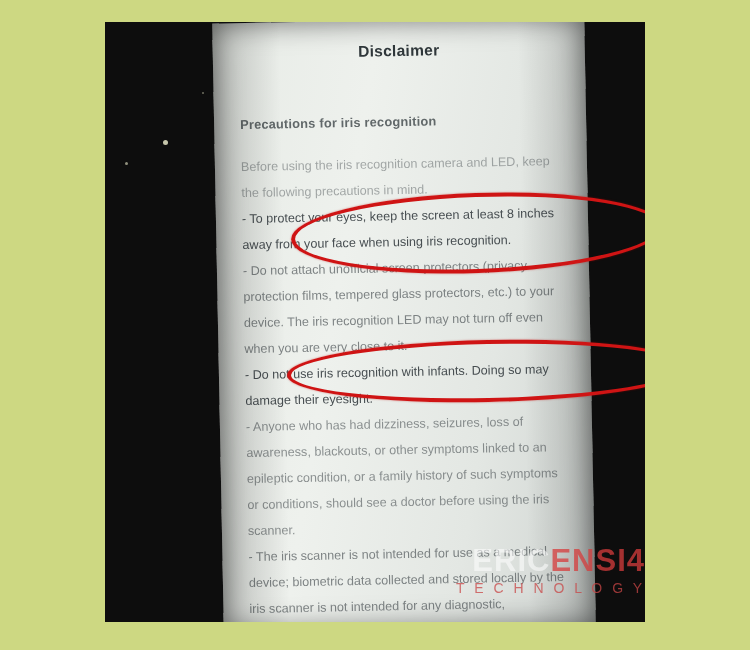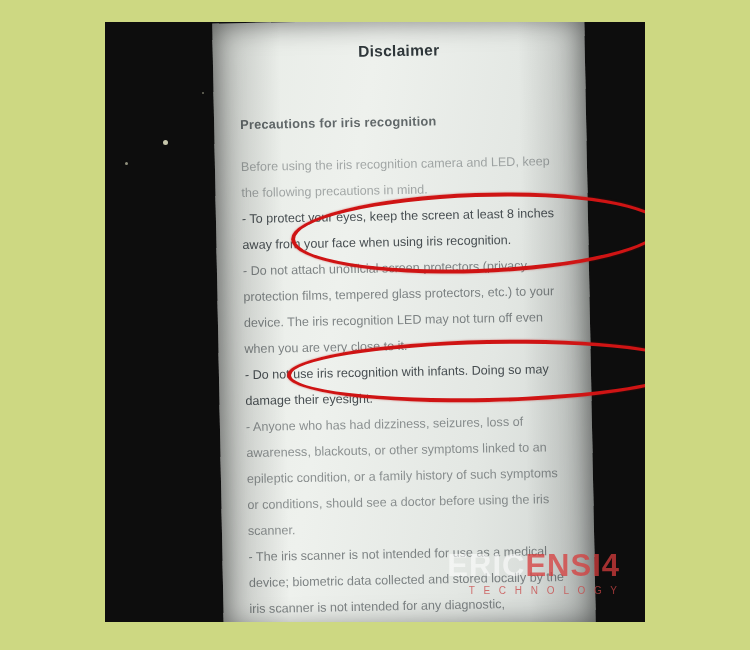--- a/index.html
+++ b/index.html
@@ -113,36 +113,36 @@
     left: 182px;
     top: 318px;
     width: 394px;
     height: 54px;
     transform: rotate(-1.2deg);
   }
 
   
   .watermark {
     position: absolute;
-    right: 25px;
+    right: 0;
     bottom: 26px;
     text-align: right;
     user-select: none;
   }
   .wm-main {
     font-size: 31px;
     font-weight: bold;
     letter-spacing: 1px;
     color: rgba(255,255,255,.55);
     line-height: 1;
   }
   .wm-main .accent { color: rgba(214,60,60,.75); }
   .wm-sub {
     margin-top: 4px;
-    font-size: 10px;
+    font-size: 14px;
     letter-spacing: 3px;
     color: rgba(200,70,70,.75);
   }
 </style>
 </head>
 <body>
 
 <div id="stage">
 
   <div class="photo">

